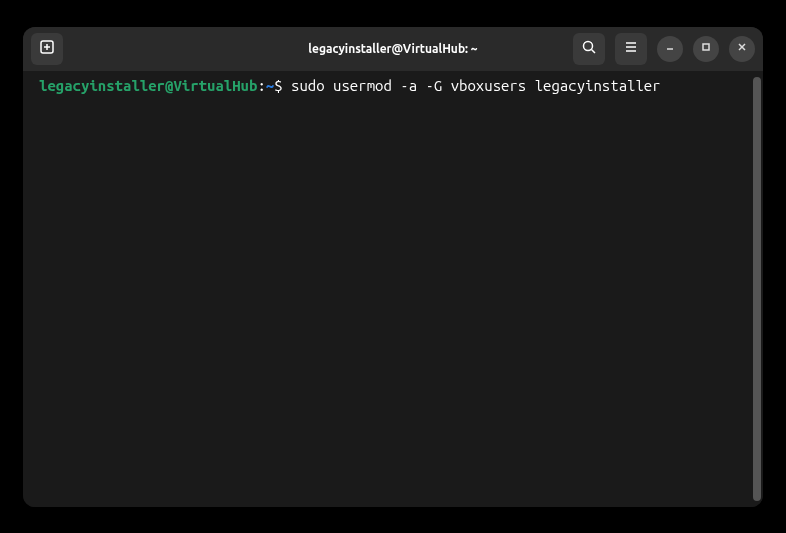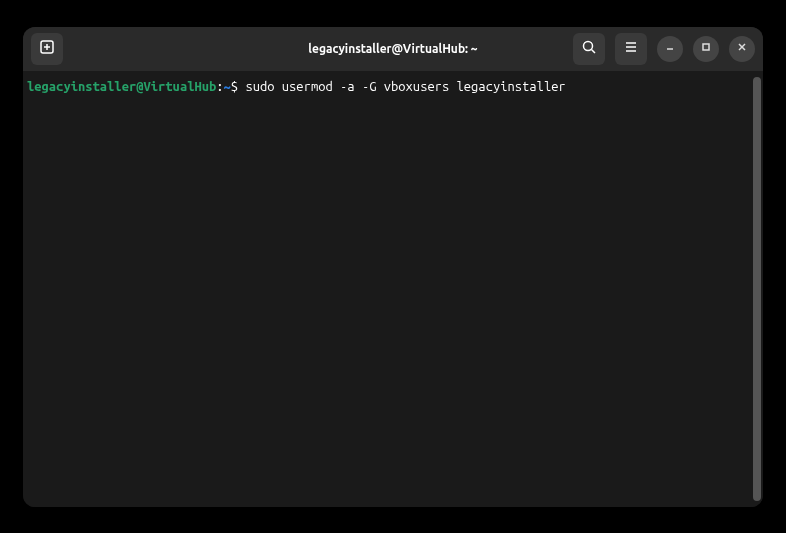--- a/index.html
+++ b/index.html
@@ -78,22 +78,22 @@
     .btn svg {
       stroke: #fff;
       fill: none;
     }
     .btn.round svg {
       stroke: #ddd;
     }
     .terminal-body {
       flex: 1;
       background: #1a1a1a;
-      padding: 6px 4px;
-      font-size: 13px;
+      padding: 6px 16px;
+      font-size: 15px;
       line-height: 18px;
       color: #fff;
       position: relative;
       overflow: hidden;
     }
     .line {
       white-space: pre;
       font-family: 'Ubuntu Mono', 'DejaVu Sans Mono', monospace;
     }
     .usr { color: #26a269; font-weight: bold; }

